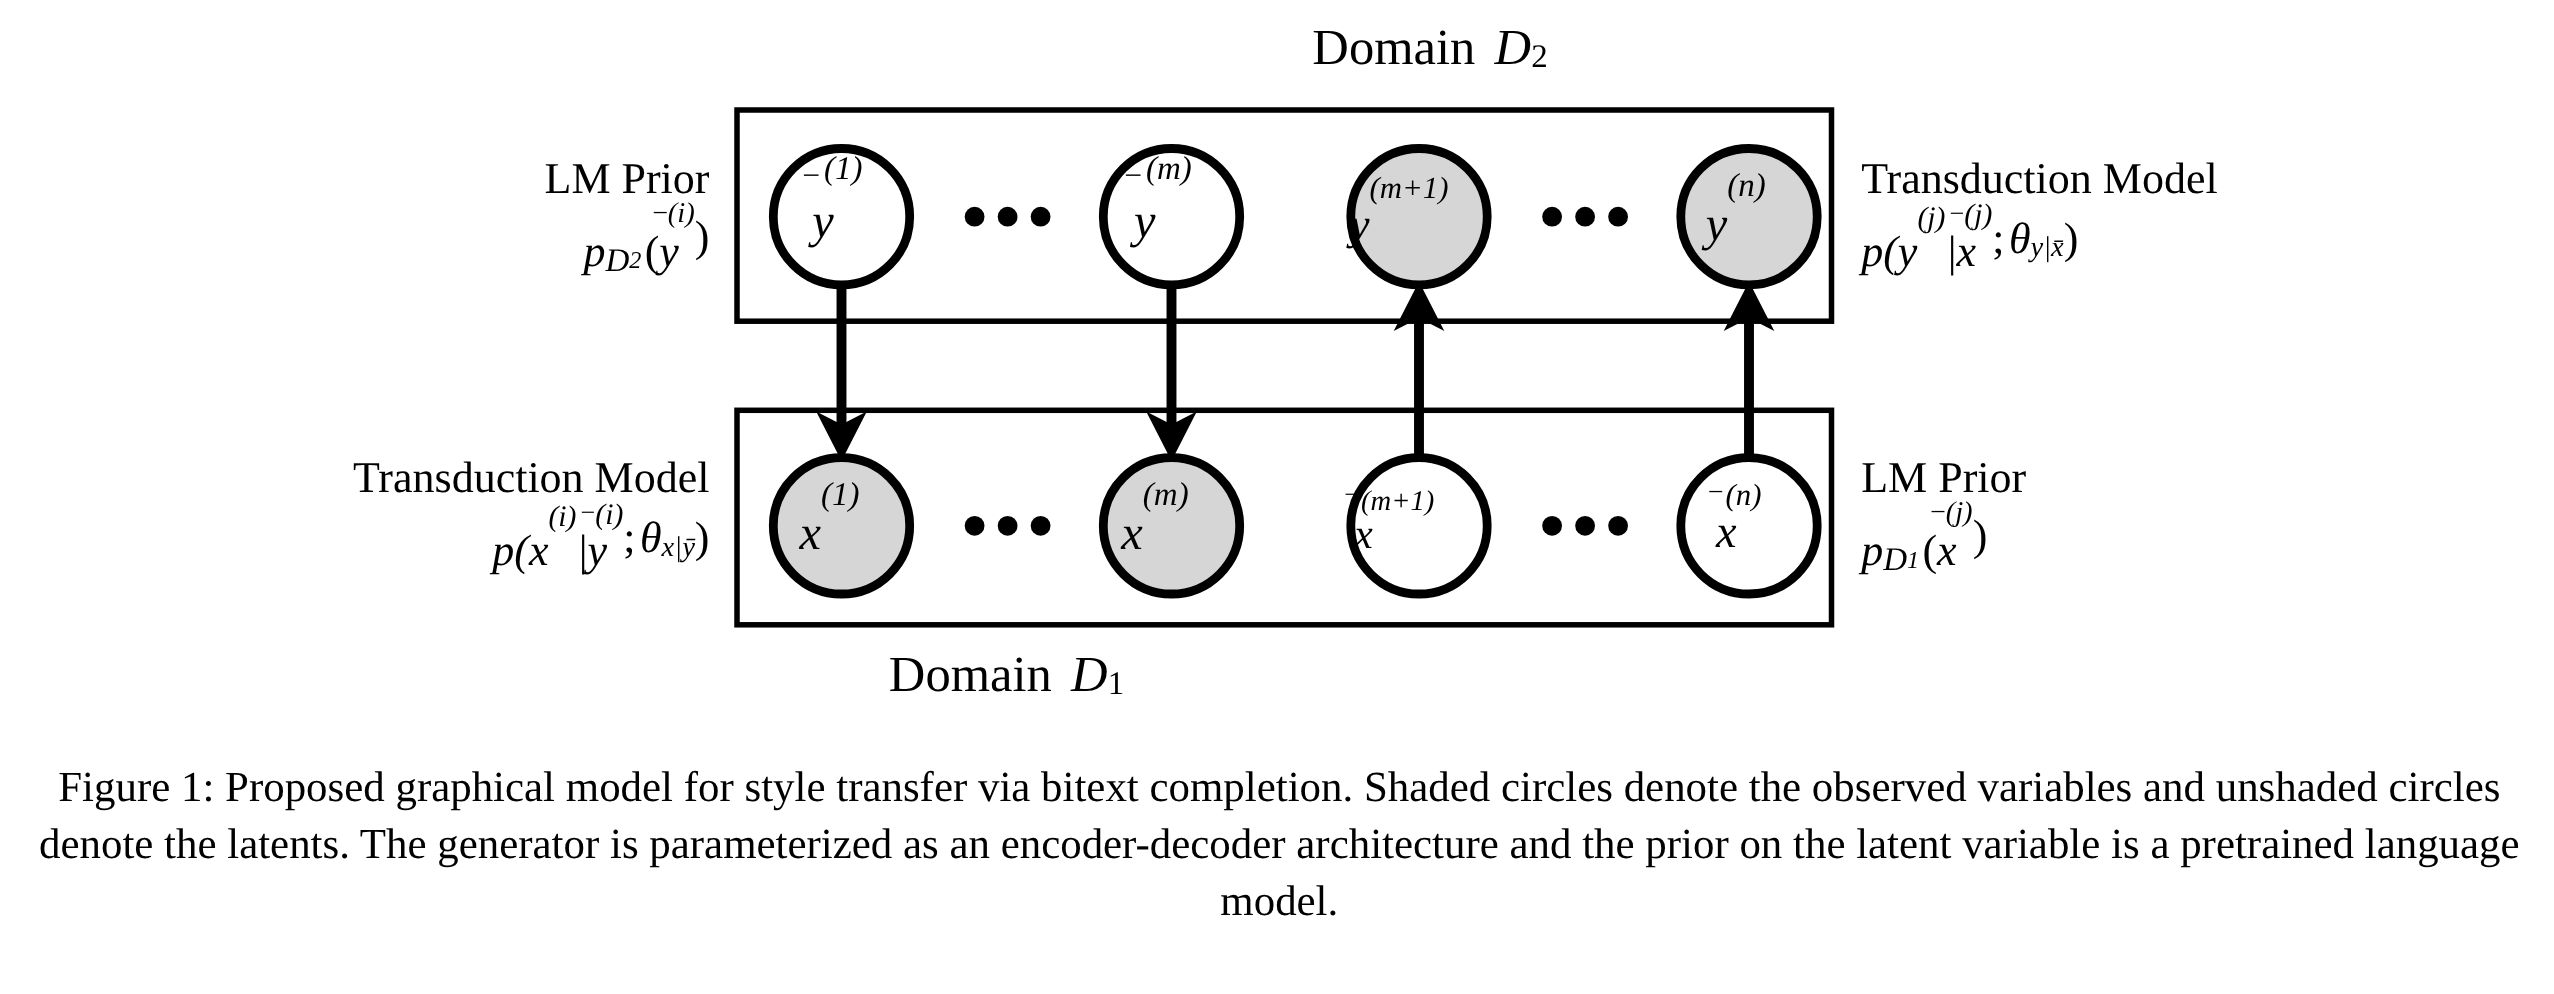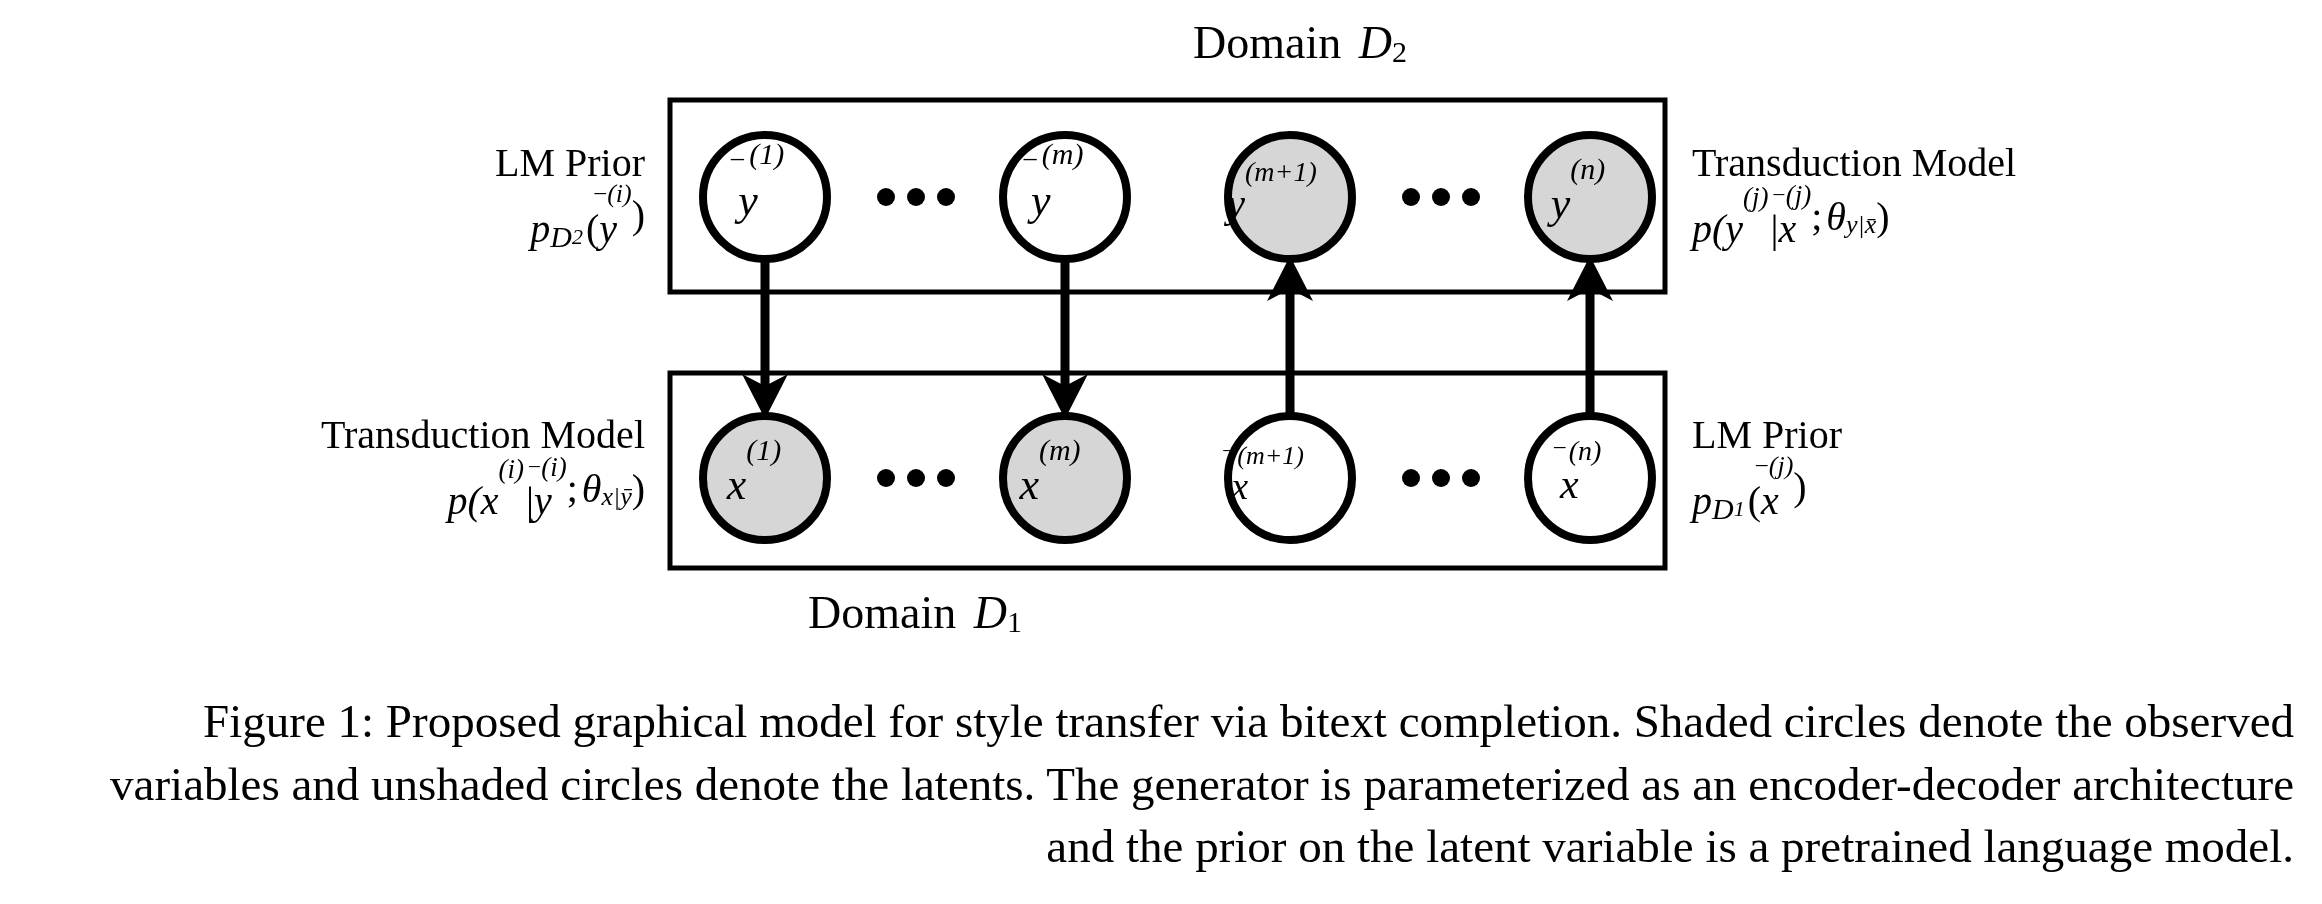--- a/index.html
+++ b/index.html
@@ -82,24 +82,24 @@
   .side-left  { text-anchor: end; }
   .side-right { text-anchor: start; }
   .cal { font-family: "Liberation Serif", "DejaVu Serif", serif; font-style: italic; }
   .up  { font-style: normal; }
   #caption {
     position: absolute;
     left: 32px;
     top: 690px;
     width: 2262px;
     font-family: "Liberation Serif", "DejaVu Serif", serif;
-    font-size: 47px;
+    font-size: 39px;
     line-height: 1.33;
     color: #000000;
-    text-align: right;
+    text-align: center;
   }
 </style>
 </head>
 <body>
 
 <div id="page">
 
   <div id="figure-area">
     <svg id="figure-svg" viewBox="0 0 2322 660" xmlns="http://www.w3.org/2000/svg">
 

